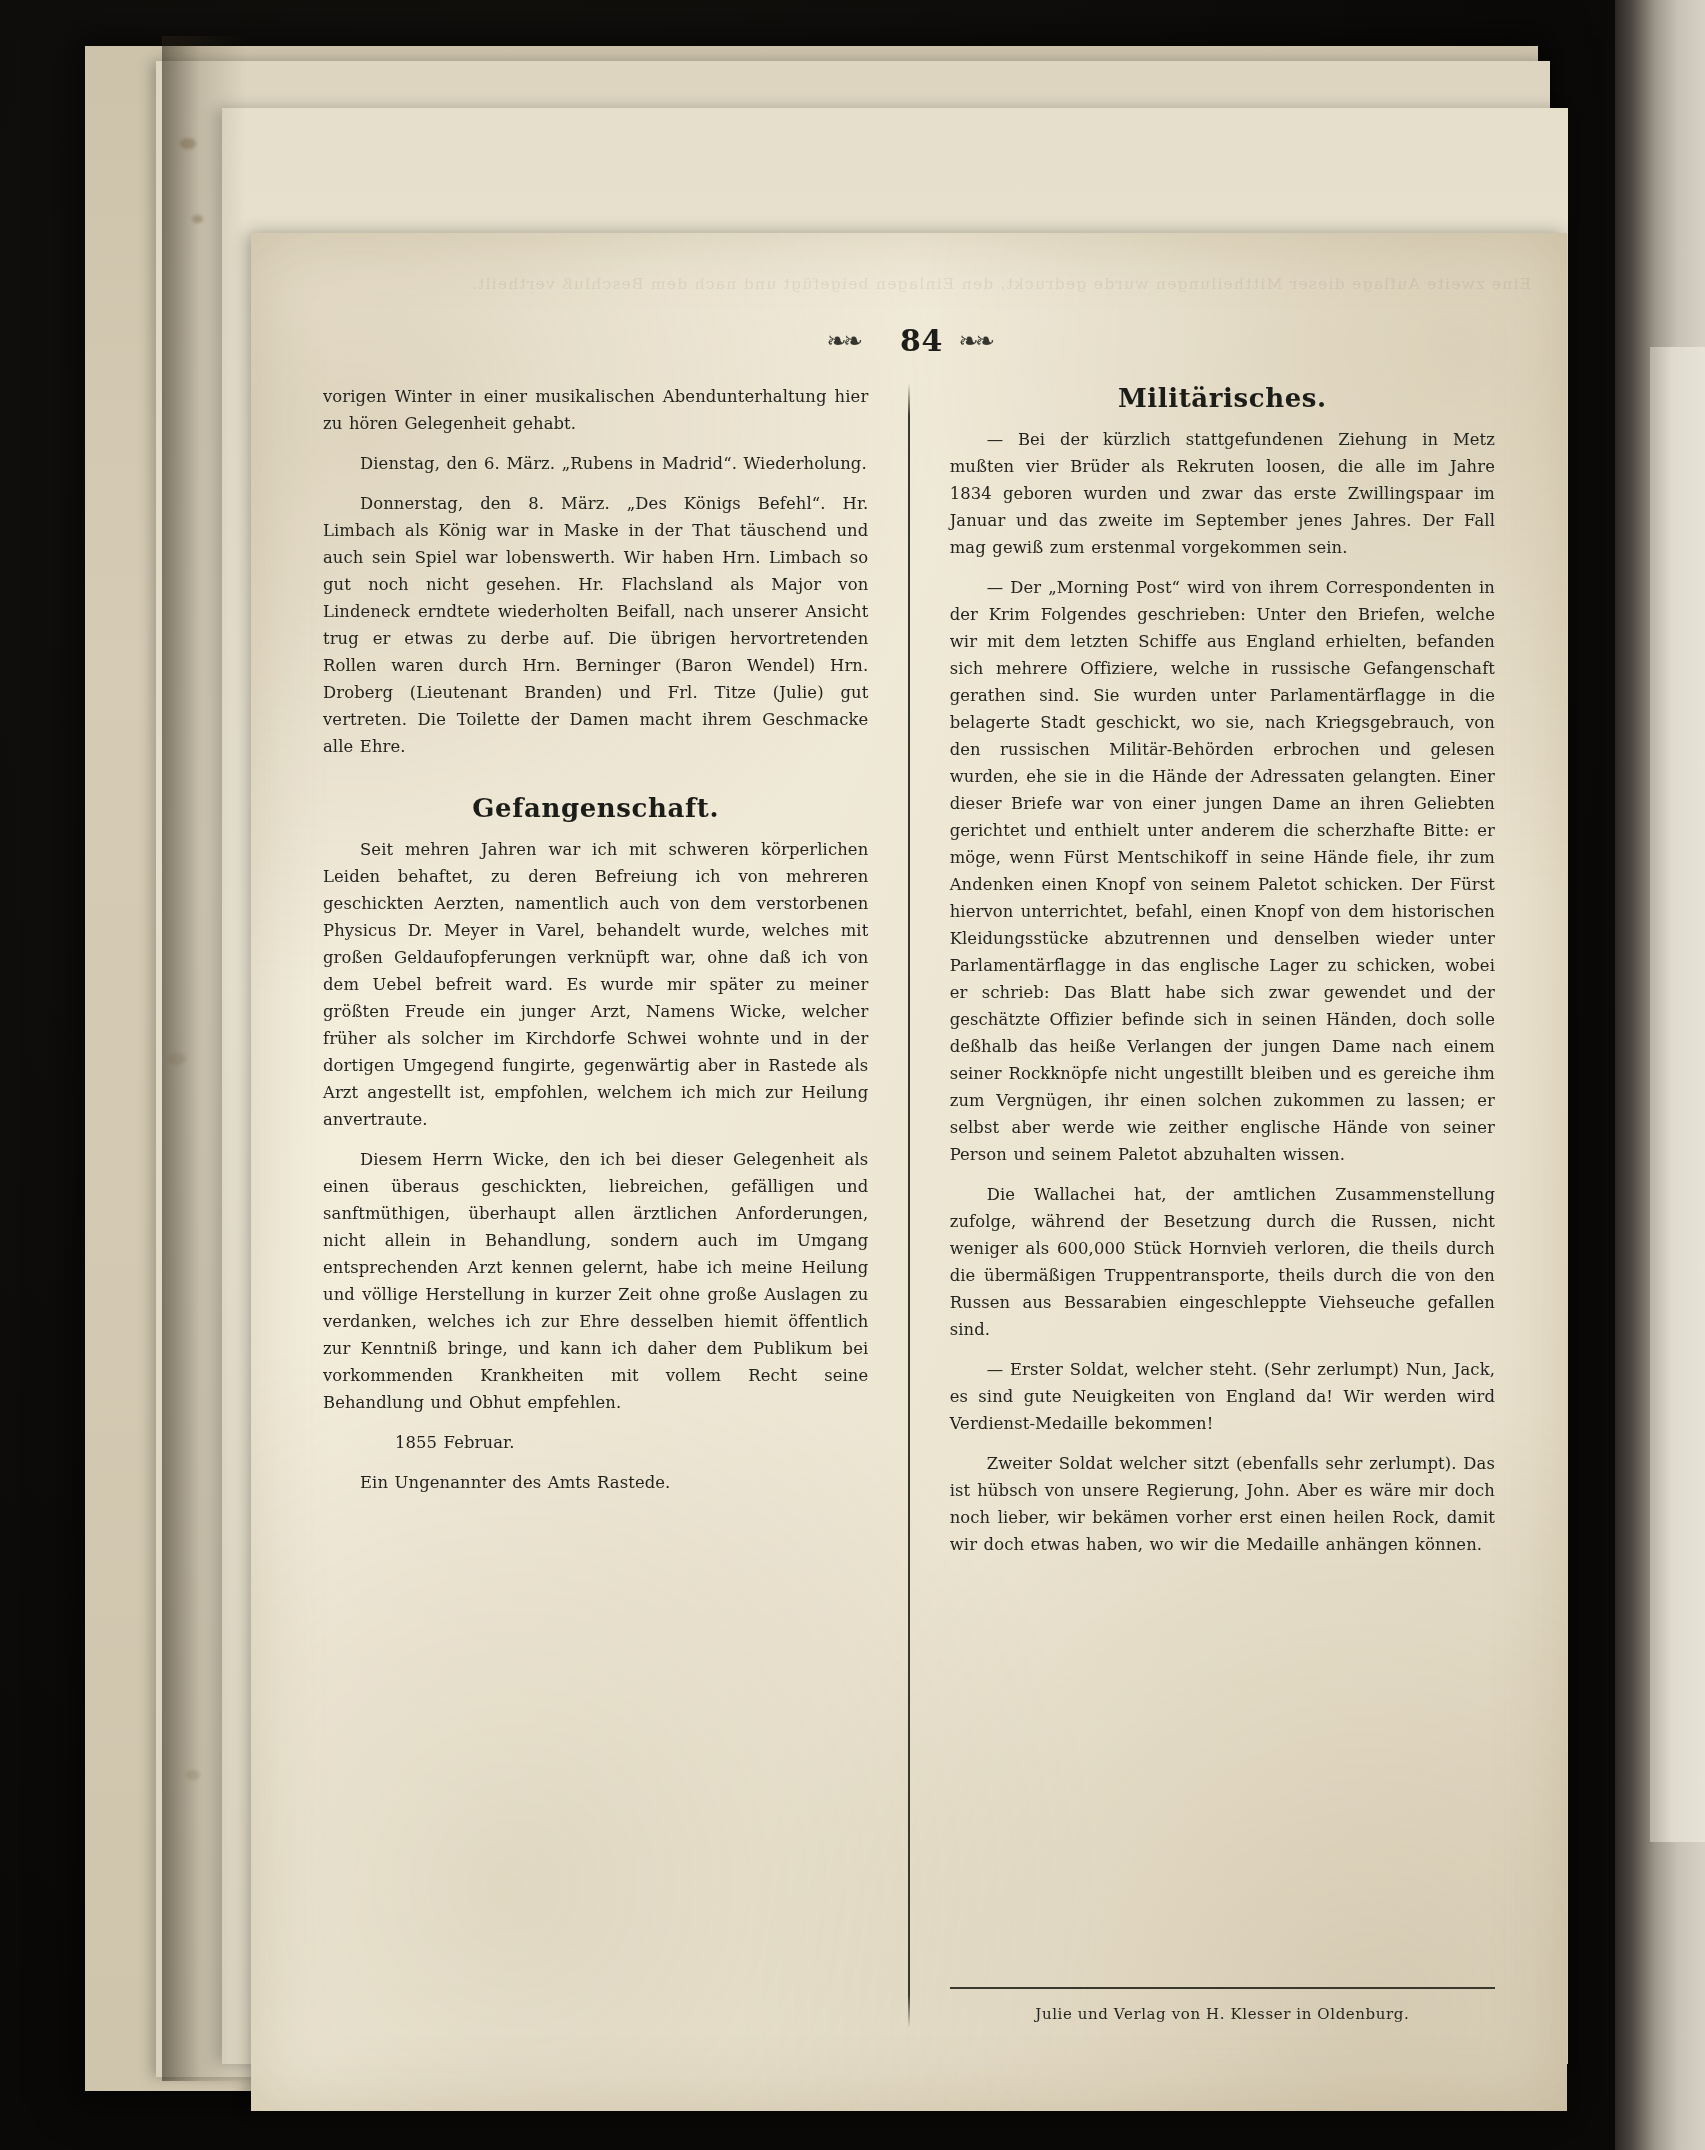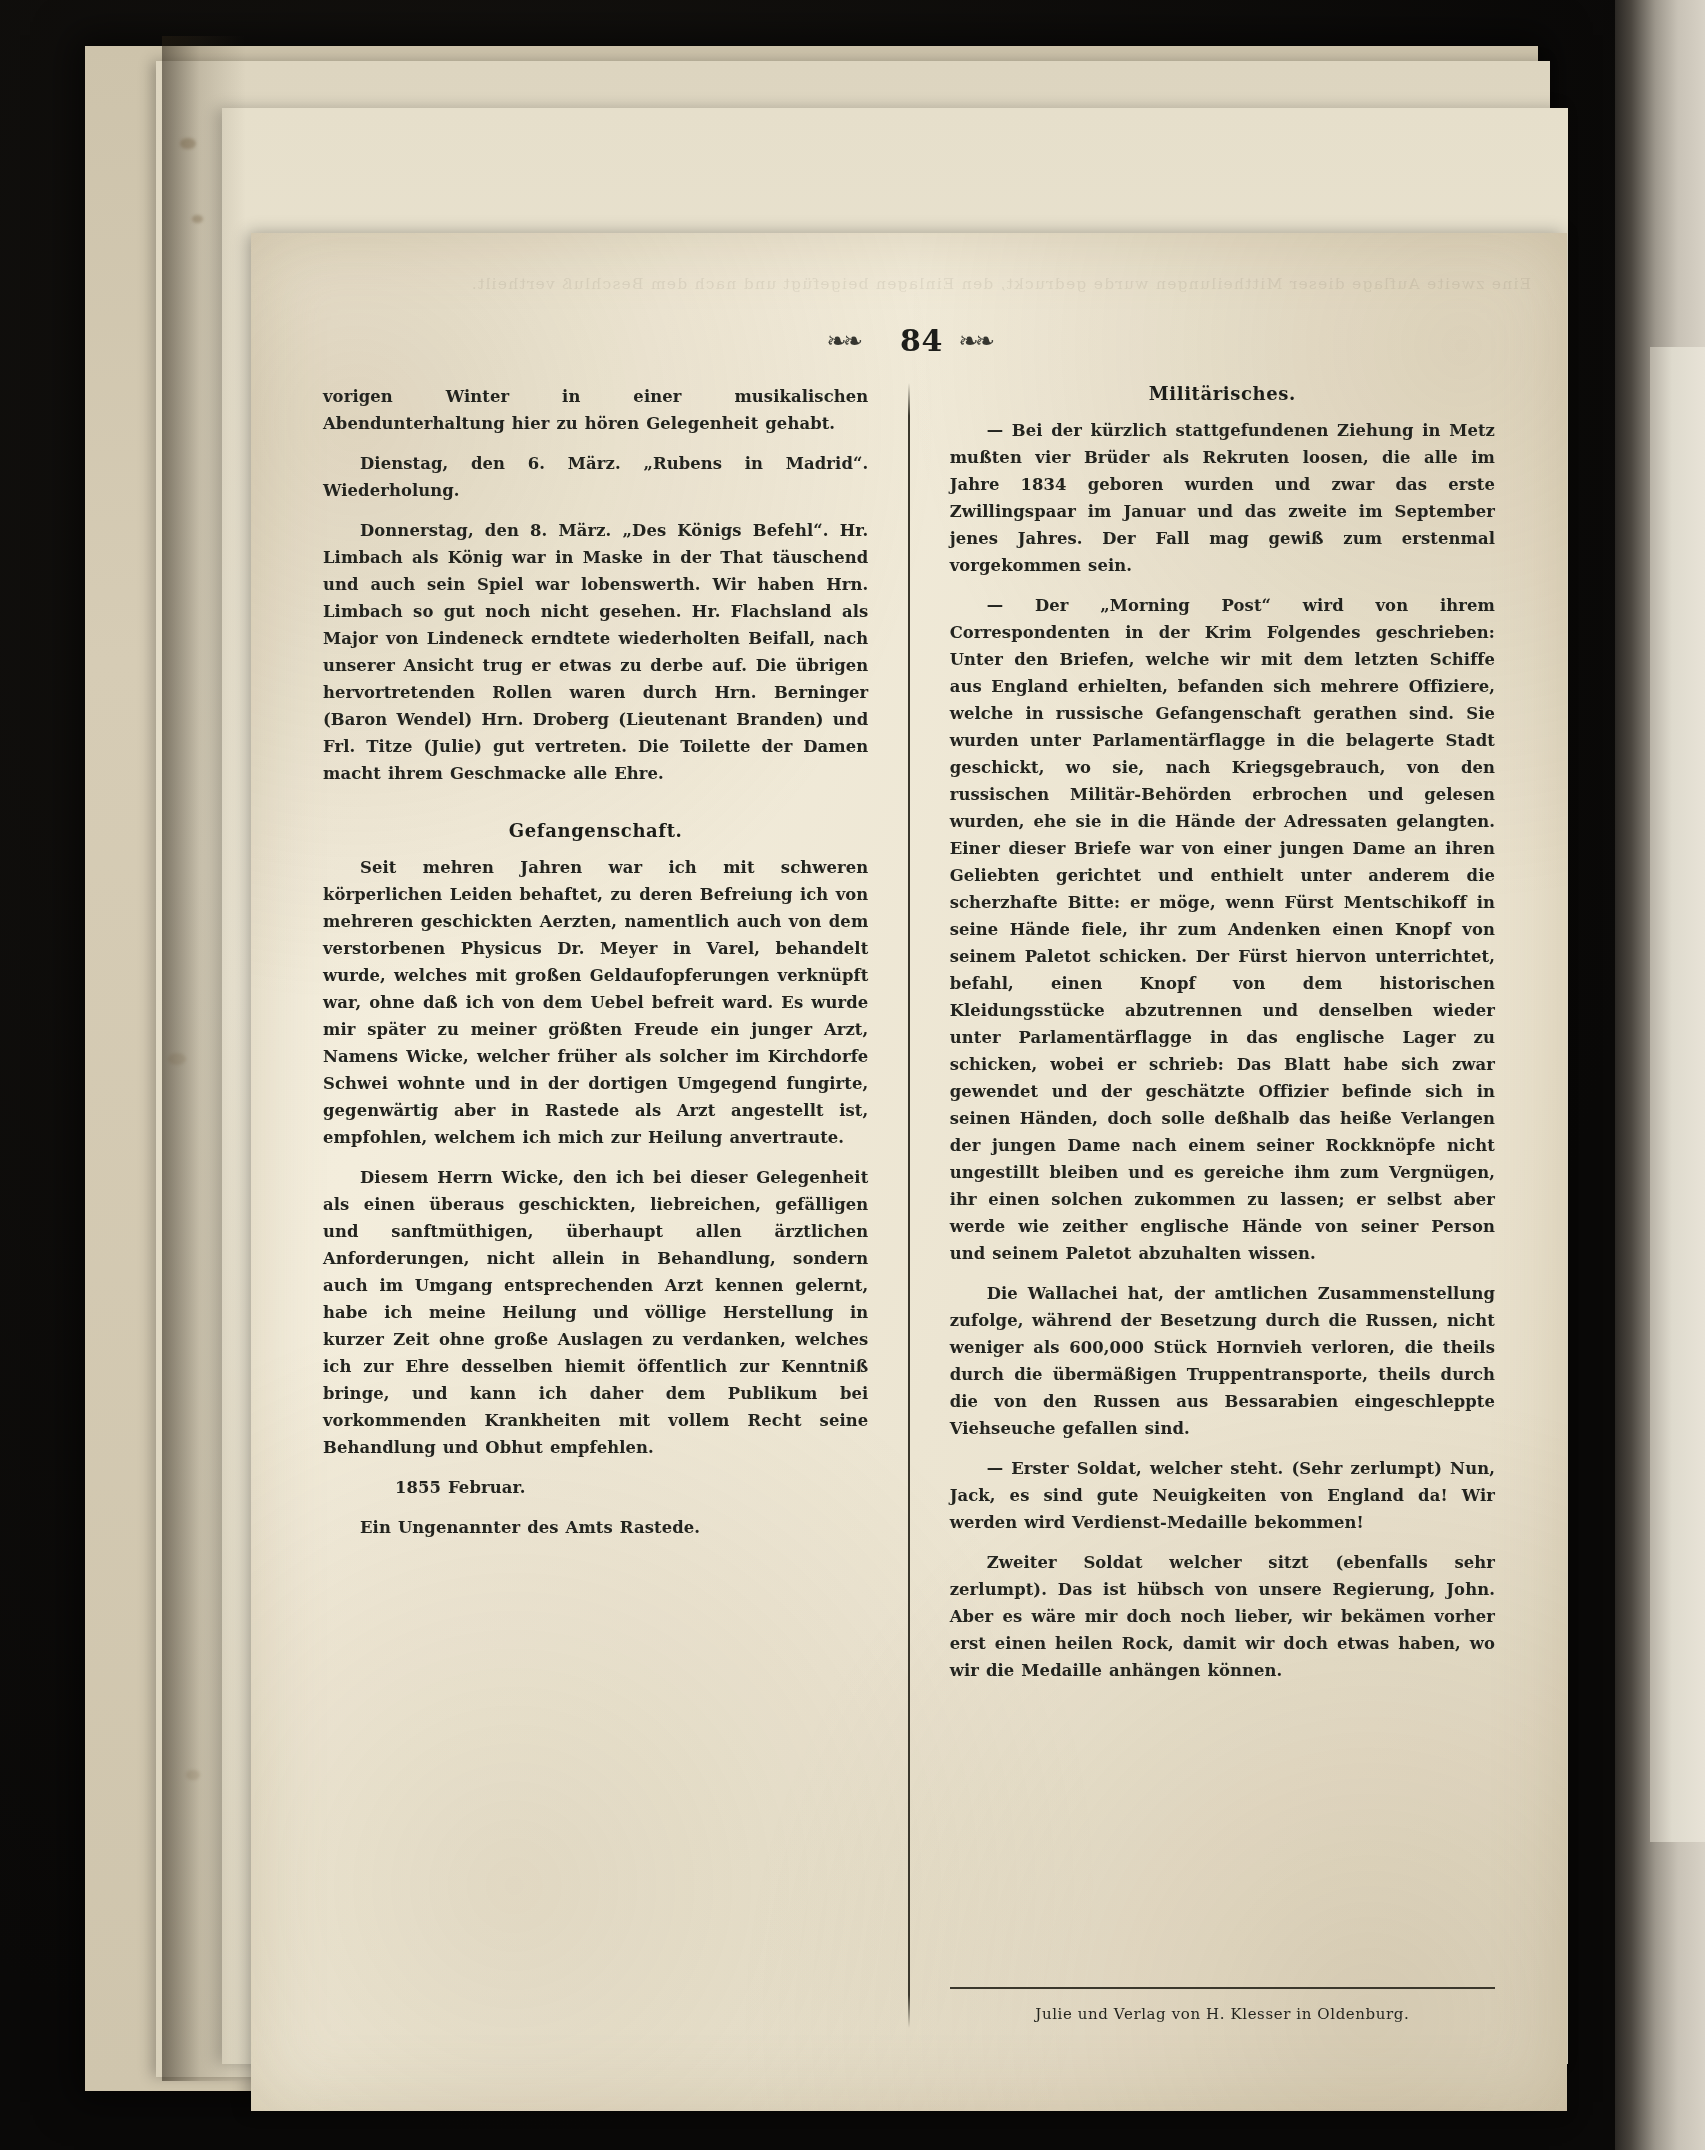--- a/index.html
+++ b/index.html
@@ -178,30 +178,29 @@
   p.par {
     margin: 0 0 0 0;
     font-family: "DejaVu Serif", serif;
     font-size: 16.4px;
     line-height: 27px;
     text-align: justify;
     text-indent: 37px;
     color: #23241f;
     letter-spacing: 0.1px;
     word-spacing: 1.2px;
-    font-weight: bold;
     -webkit-font-smoothing: antialiased;
   }
   p.par.no-indent { text-indent: 0; }
   p.par + p.par { margin-top: 13px; }
 
   .sec-title {
     margin: 33px 0 13px 0;
     text-align: center;
-    font-size: 18px;
+    font-size: 26px;
     font-weight: 600;
     letter-spacing: 0.6px;
     color: #1c1d19;
     font-family: "DejaVu Serif", serif;
   }
   .sec-title.tight { margin-top: 0; }
 
   .dateline {
     margin-top: 20.3px;
     text-indent: 0;

